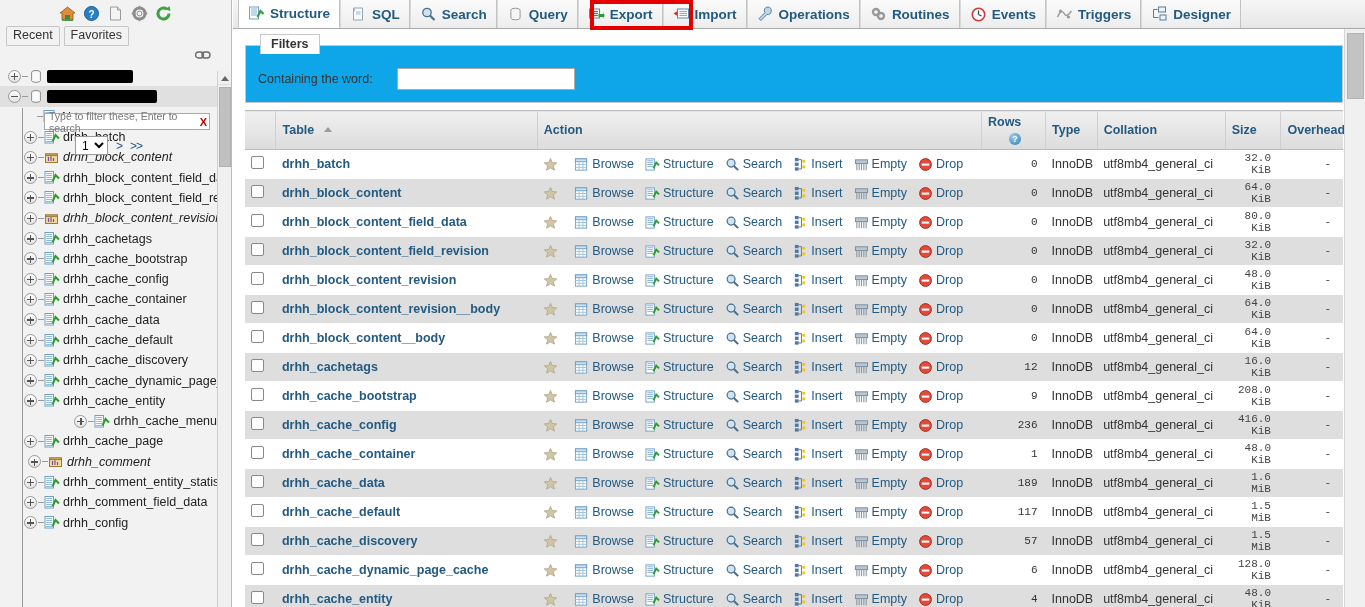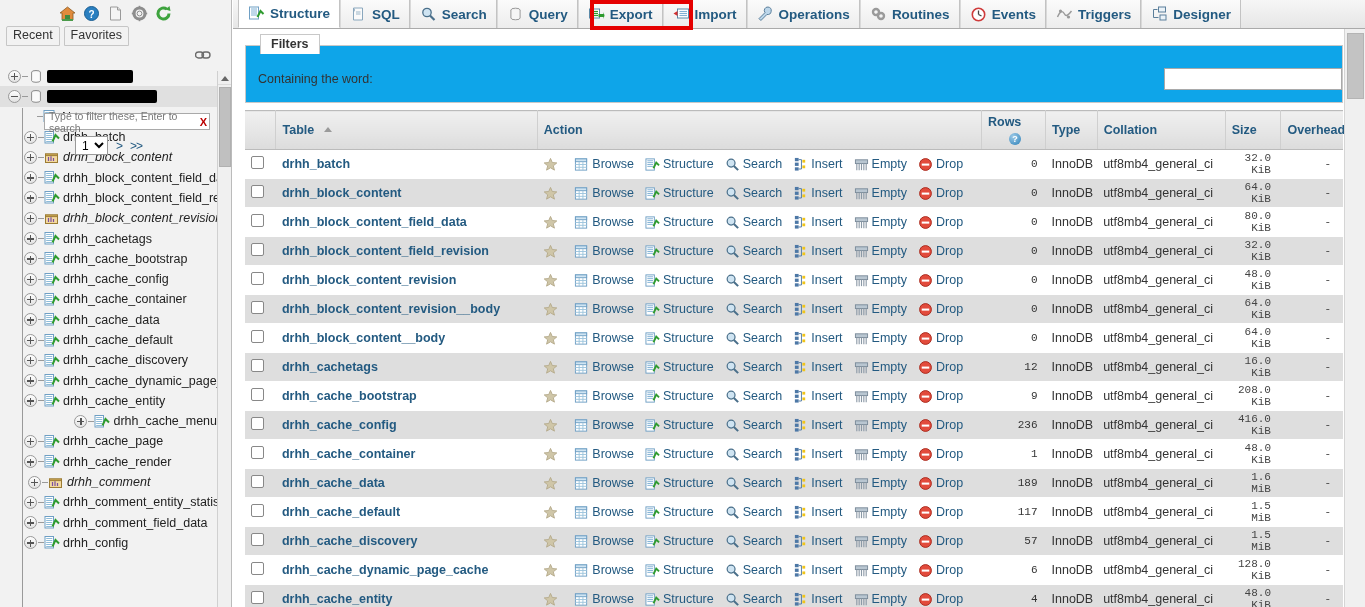--- a/index.html
+++ b/index.html
@@ -159,21 +159,21 @@
   
   #filters {
     position:absolute; left:12px; top:45px; right:22px; height:58px;
     border:1px solid #c8c8c8; background:#0ea5e9;
   }
   #filters-legend {
     position:absolute; left:14px; top:-12px;
     background:#fff; border:1px solid #c8c8c8; border-bottom:none;
     padding:2px 10px 3px 10px; font-size:12.5px; color:#333; font-weight:bold;
   }
-  #filters-inner { display:flex; align-items:center; gap:24px; padding: 22px 0 0 12px; justify-content: space-between;}
+  #filters-inner { display:flex; align-items:center; gap:24px; padding: 22px 0 0 12px;}
   #filters-label { font-size:12.5px; color:#333; }
   #word-input {
     width:178px; height:22px; border:1px solid #a9a9a9;
     background:#fff;
   }
 
   
   #tbl { position:absolute; left:12px; top:110px; right:22px; bottom:0; }
   table { border-collapse:collapse; width:100%; table-layout:fixed; }
   thead th {
@@ -586,36 +586,20 @@
                 <line x1="2.2" y1="3.5" x2="8.3" y2="3.5"></line>
                 <line x1="2.2" y1="5.5" x2="8.3" y2="5.5"></line>
                 <line x1="2.2" y1="7.5" x2="8.3" y2="7.5"></line>
                 <line x1="2.2" y1="9.5" x2="8.3" y2="9.5"></line>
                 <line x1="2.2" y1="11.5" x2="8.3" y2="11.5"></line>
               </g>
               <polyline points="8.5,11.5 11.5,5 15,8.5" fill="none" stroke="#2e9b2e" stroke-width="2"></polyline>
             </svg></span>
           <span class="tree-label">drhh_cache_page</span>
         </div>
-        <div class="tree-row" style="padding-left: 24px;">
-          <span class="expander plus"></span>
-          <span class="dash"></span>
-          <span class="tree-icon"><svg width="100%" height="100%" viewBox="0 0 16 15">
-              <rect x="1" y="1.5" width="8.5" height="11.5" fill="#fff" stroke="#6f9fc4"></rect>
-              <g stroke="#8fbcd8">
-                <line x1="2.2" y1="3.5" x2="8.3" y2="3.5"></line>
-                <line x1="2.2" y1="5.5" x2="8.3" y2="5.5"></line>
-                <line x1="2.2" y1="7.5" x2="8.3" y2="7.5"></line>
-                <line x1="2.2" y1="9.5" x2="8.3" y2="9.5"></line>
-                <line x1="2.2" y1="11.5" x2="8.3" y2="11.5"></line>
-              </g>
-              <polyline points="8.5,11.5 11.5,5 15,8.5" fill="none" stroke="#2e9b2e" stroke-width="2"></polyline>
-            </svg></span>
-          <span class="tree-label">drhh_cache_render</span>
-        </div>
         <div class="tree-row" style="padding-left: 28px;">
           <span class="expander plus"></span>
           <span class="dash"></span>
           <span class="tree-icon"><svg width="100%" height="100%" viewBox="0 0 16 15">
               <rect x="1.5" y="4" width="12" height="8.5" fill="#f3d9a0" stroke="#9c7c33"></rect>
               <rect x="1.5" y="4" width="12" height="1.6" fill="#e0b964" stroke="#9c7c33"></rect>
               <g stroke="#7b4fa0" stroke-width="1.2">
                 <line x1="4.5" y1="7" x2="4.5" y2="11"></line>
                 <line x1="7" y1="6.2" x2="7" y2="11"></line>
                 <line x1="9.5" y1="8" x2="9.5" y2="11"></line>

